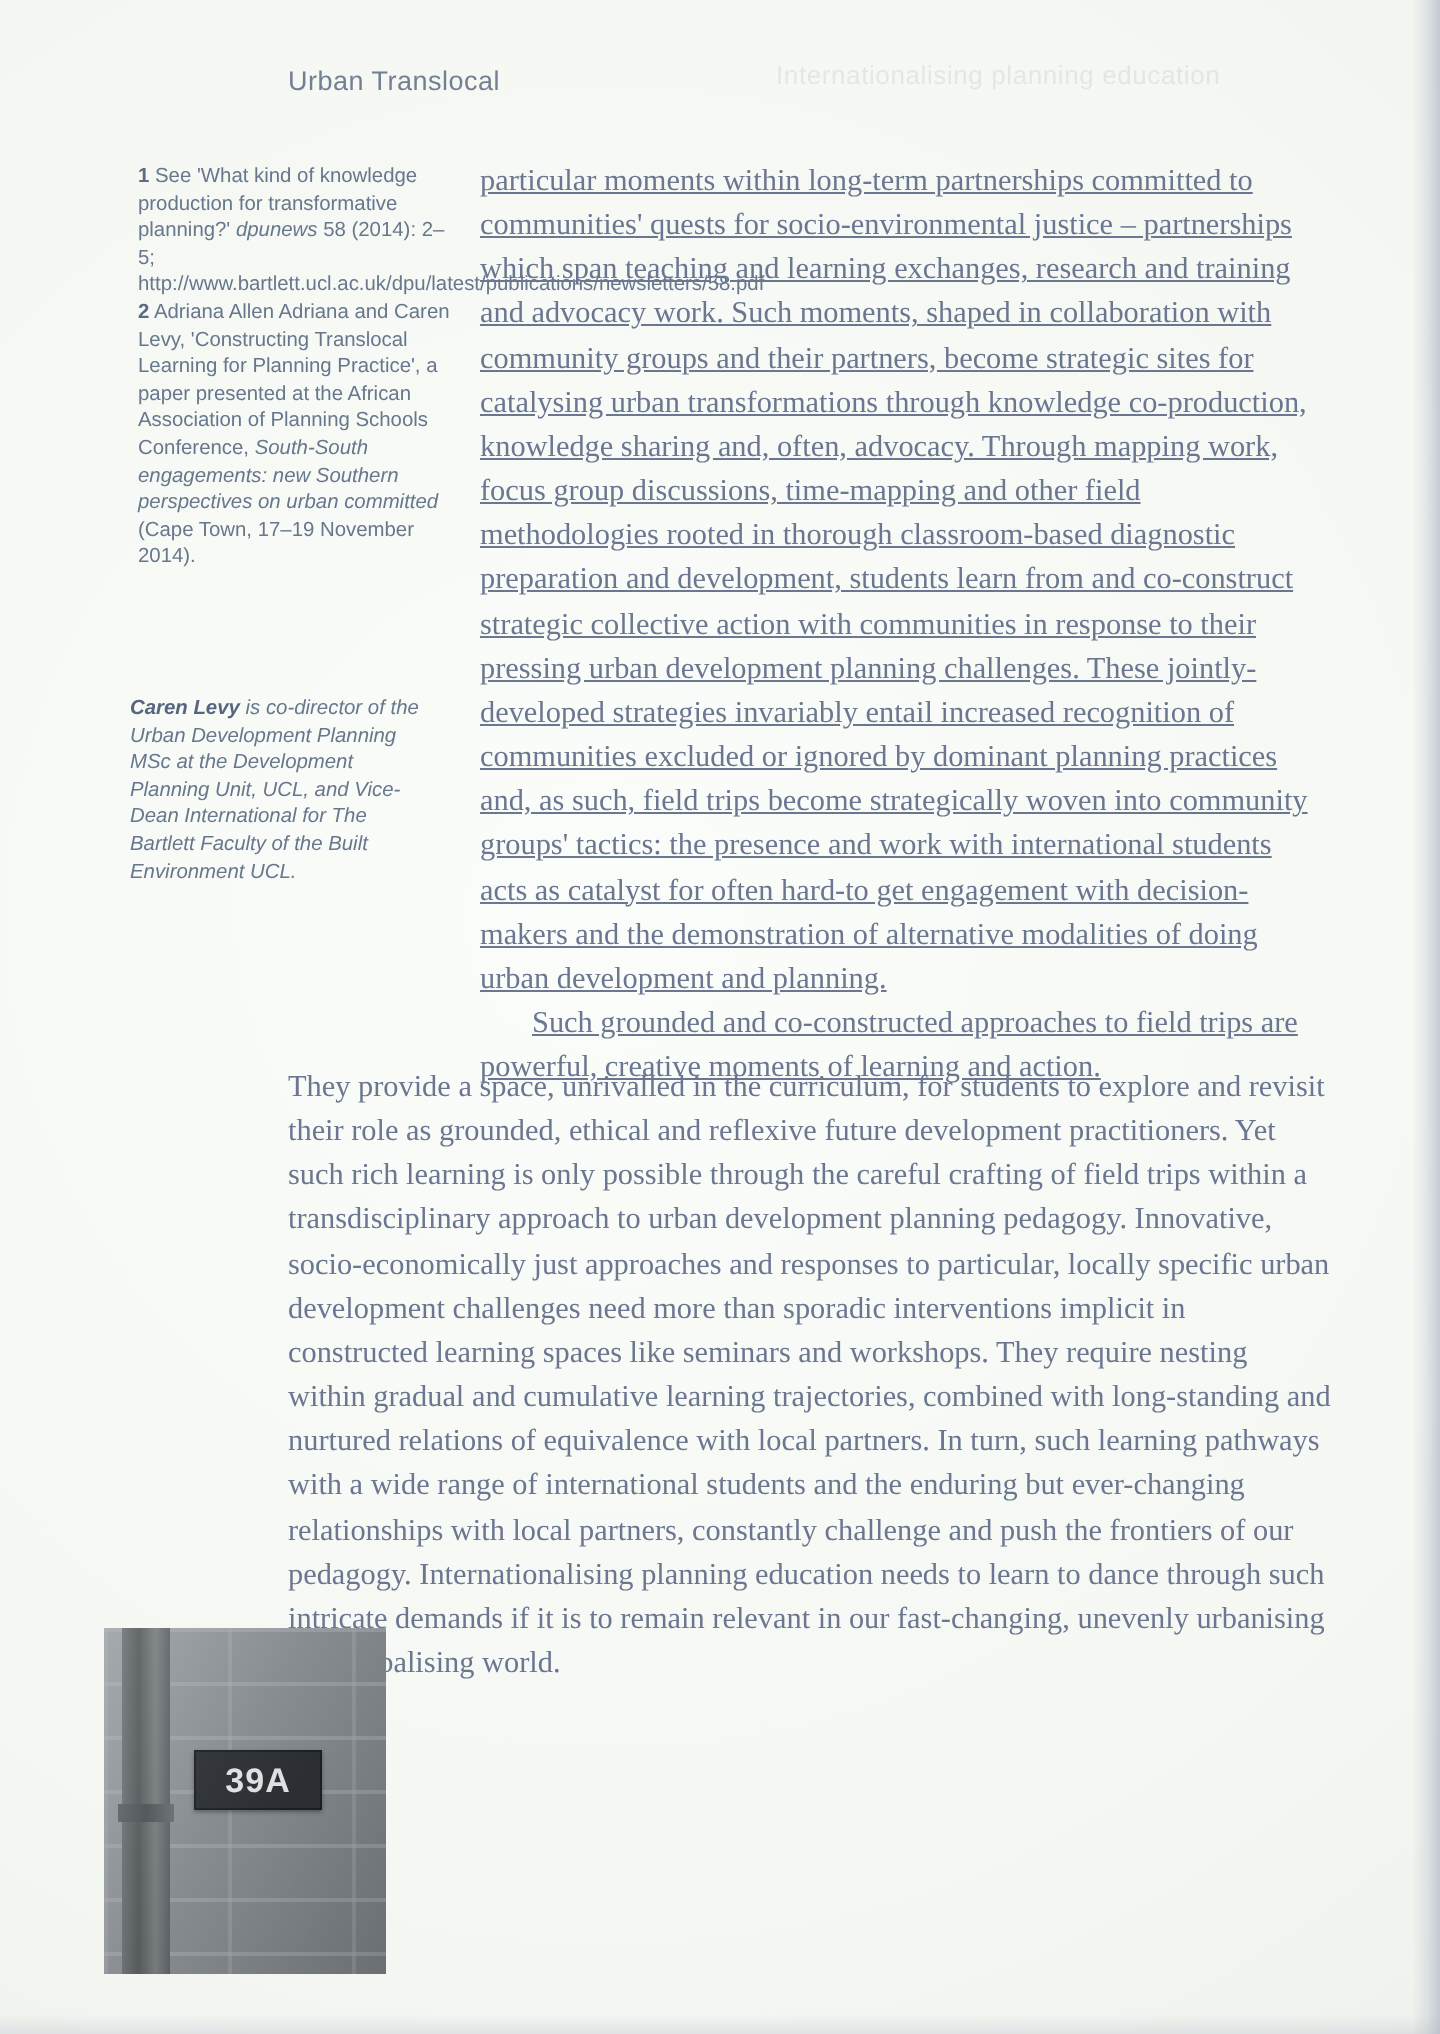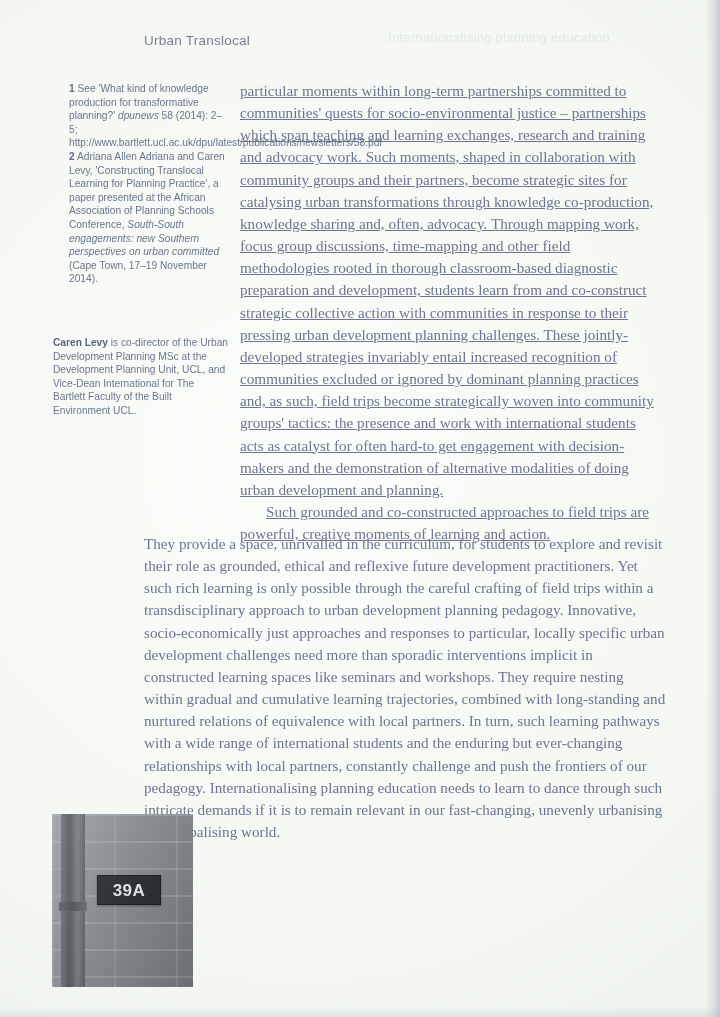--- a/index.html
+++ b/index.html
@@ -93,21 +93,21 @@
   #bios {
     position: absolute;
     left: 53px;
     top: 336px;
     width: 176px;
     font-family: "Liberation Sans", "DejaVu Sans", sans-serif;
     font-size: 10.2px;
     line-height: 13.6px;
     color: #67778c;
   }
-  .bio { margin: 0; }
+  .bio { margin: 12px; font-style: italic; }
   .bio .who {
     font-weight: bold;
     color: #55667e;
   }
 
   
   .body-col {
     position: absolute;
     color: #6b7690;
     font-family: "Liberation Serif", "DejaVu Serif", serif;

